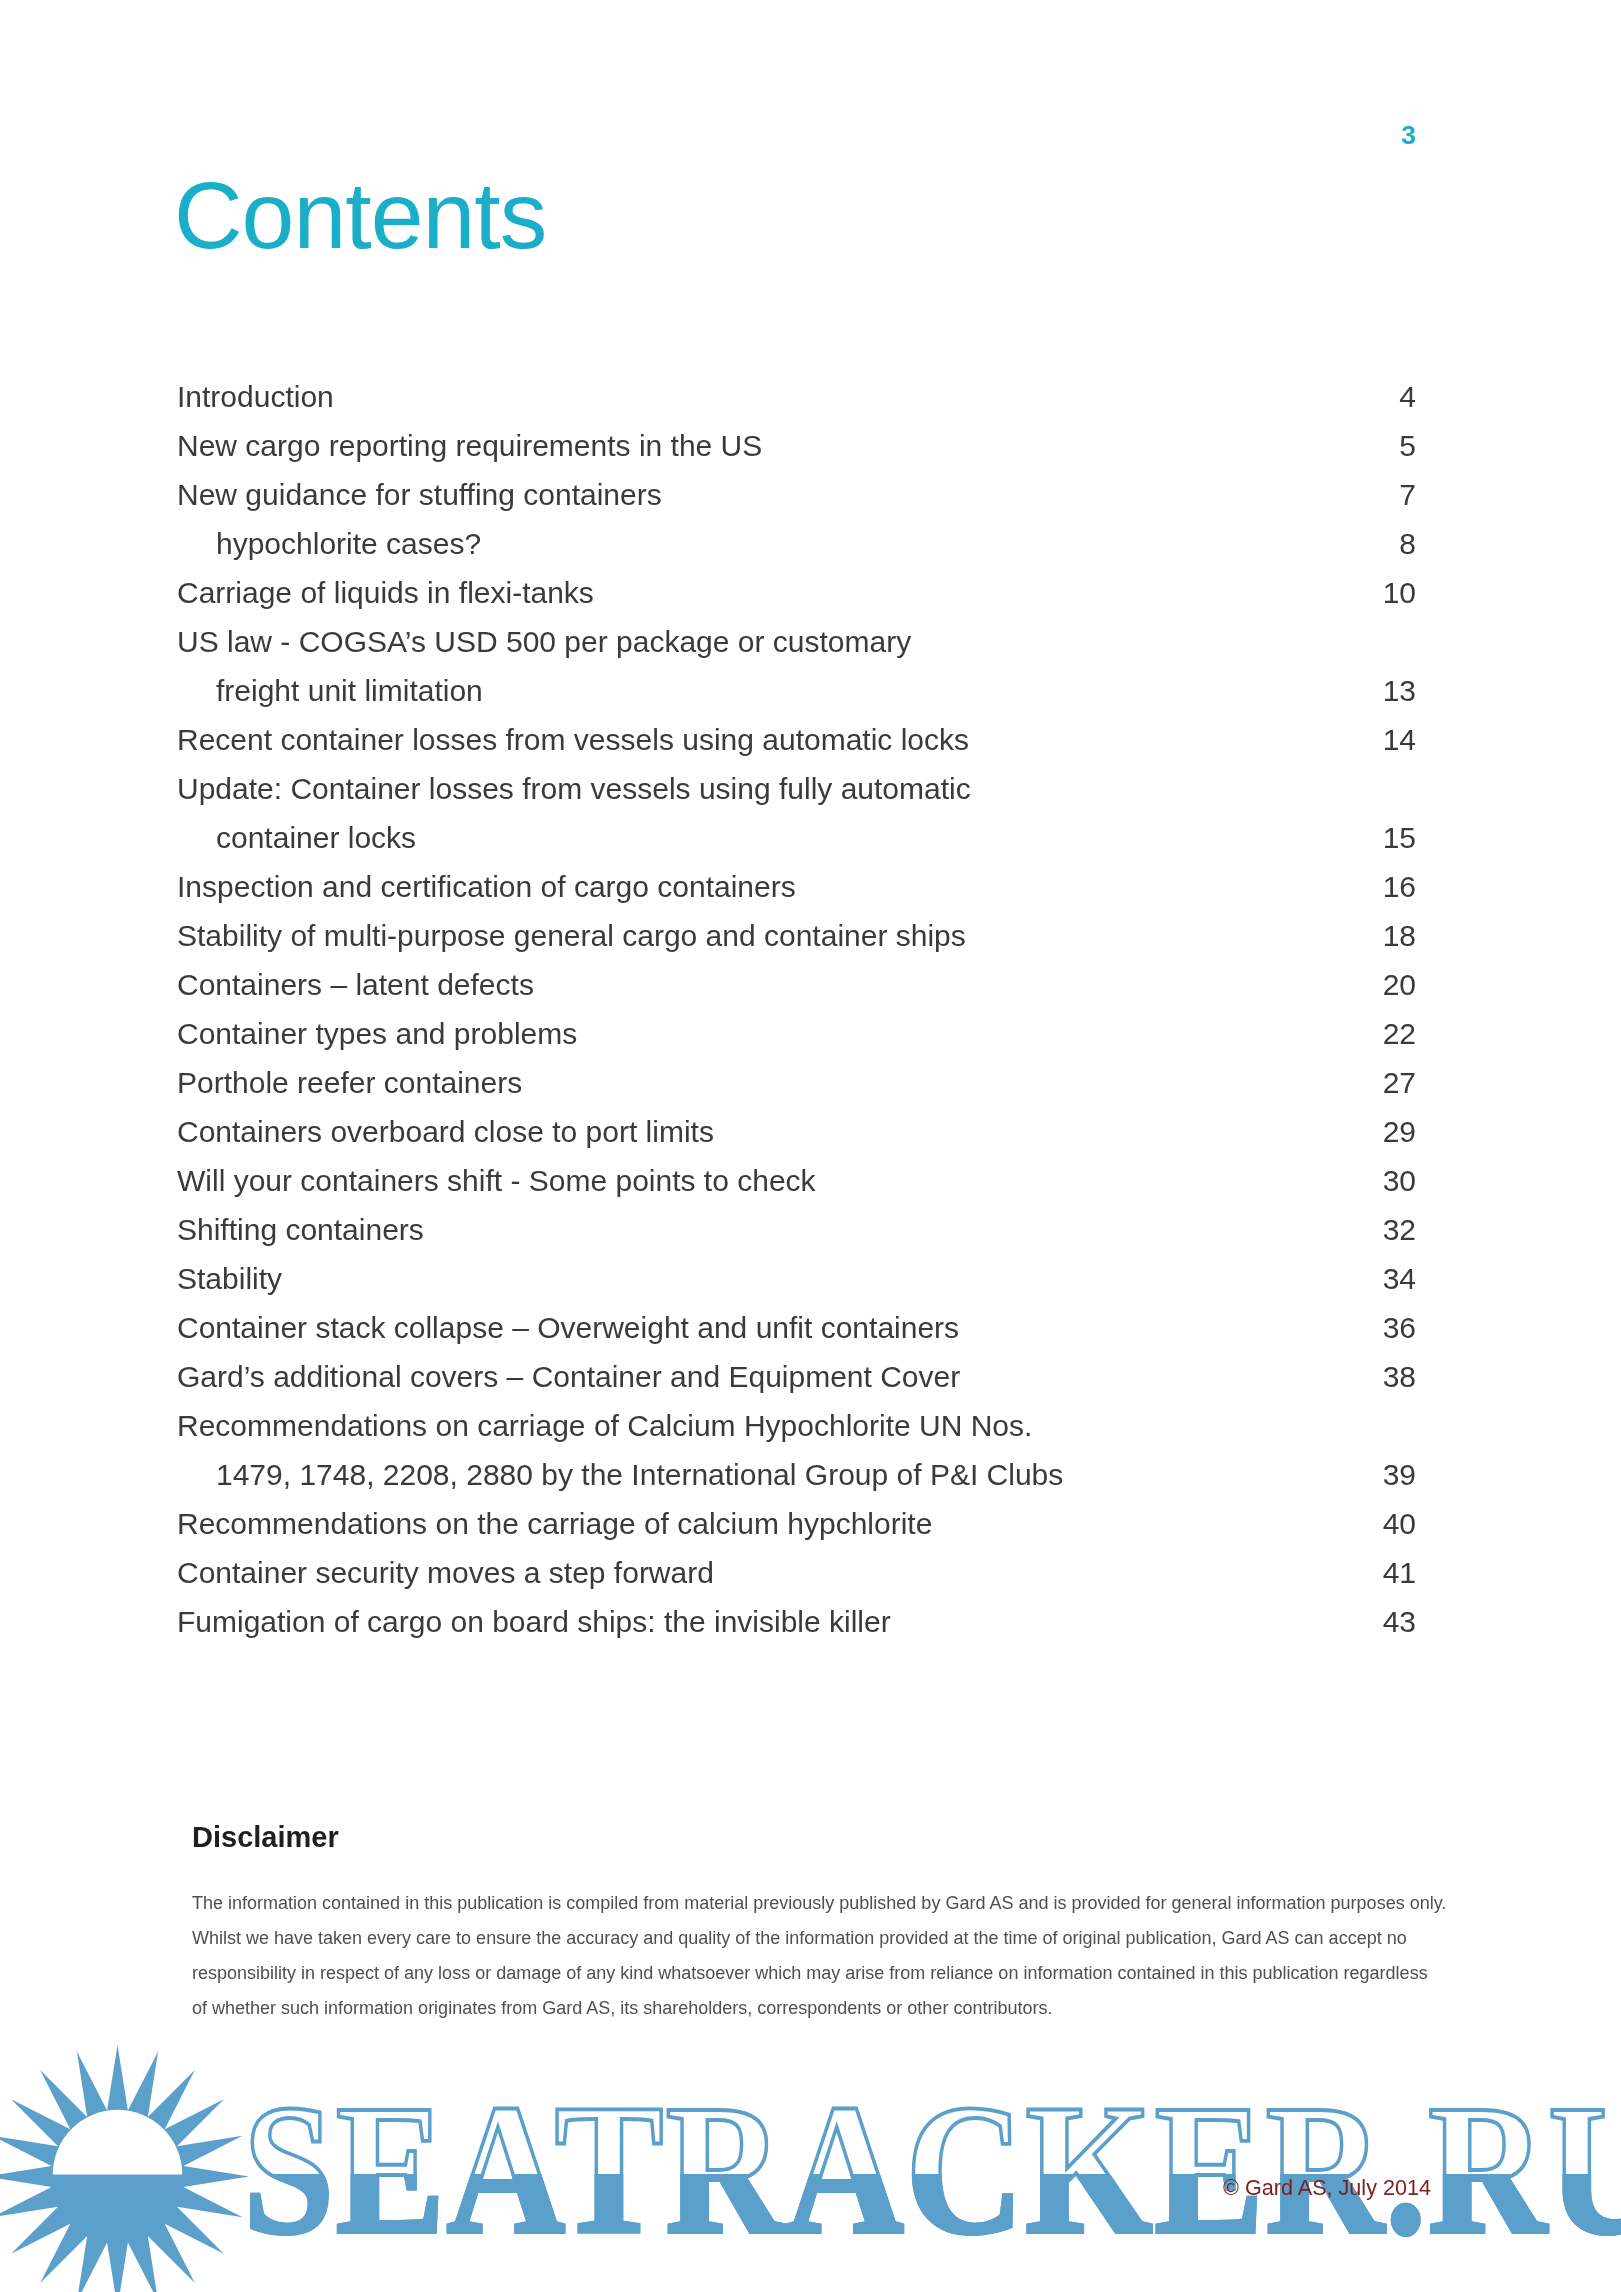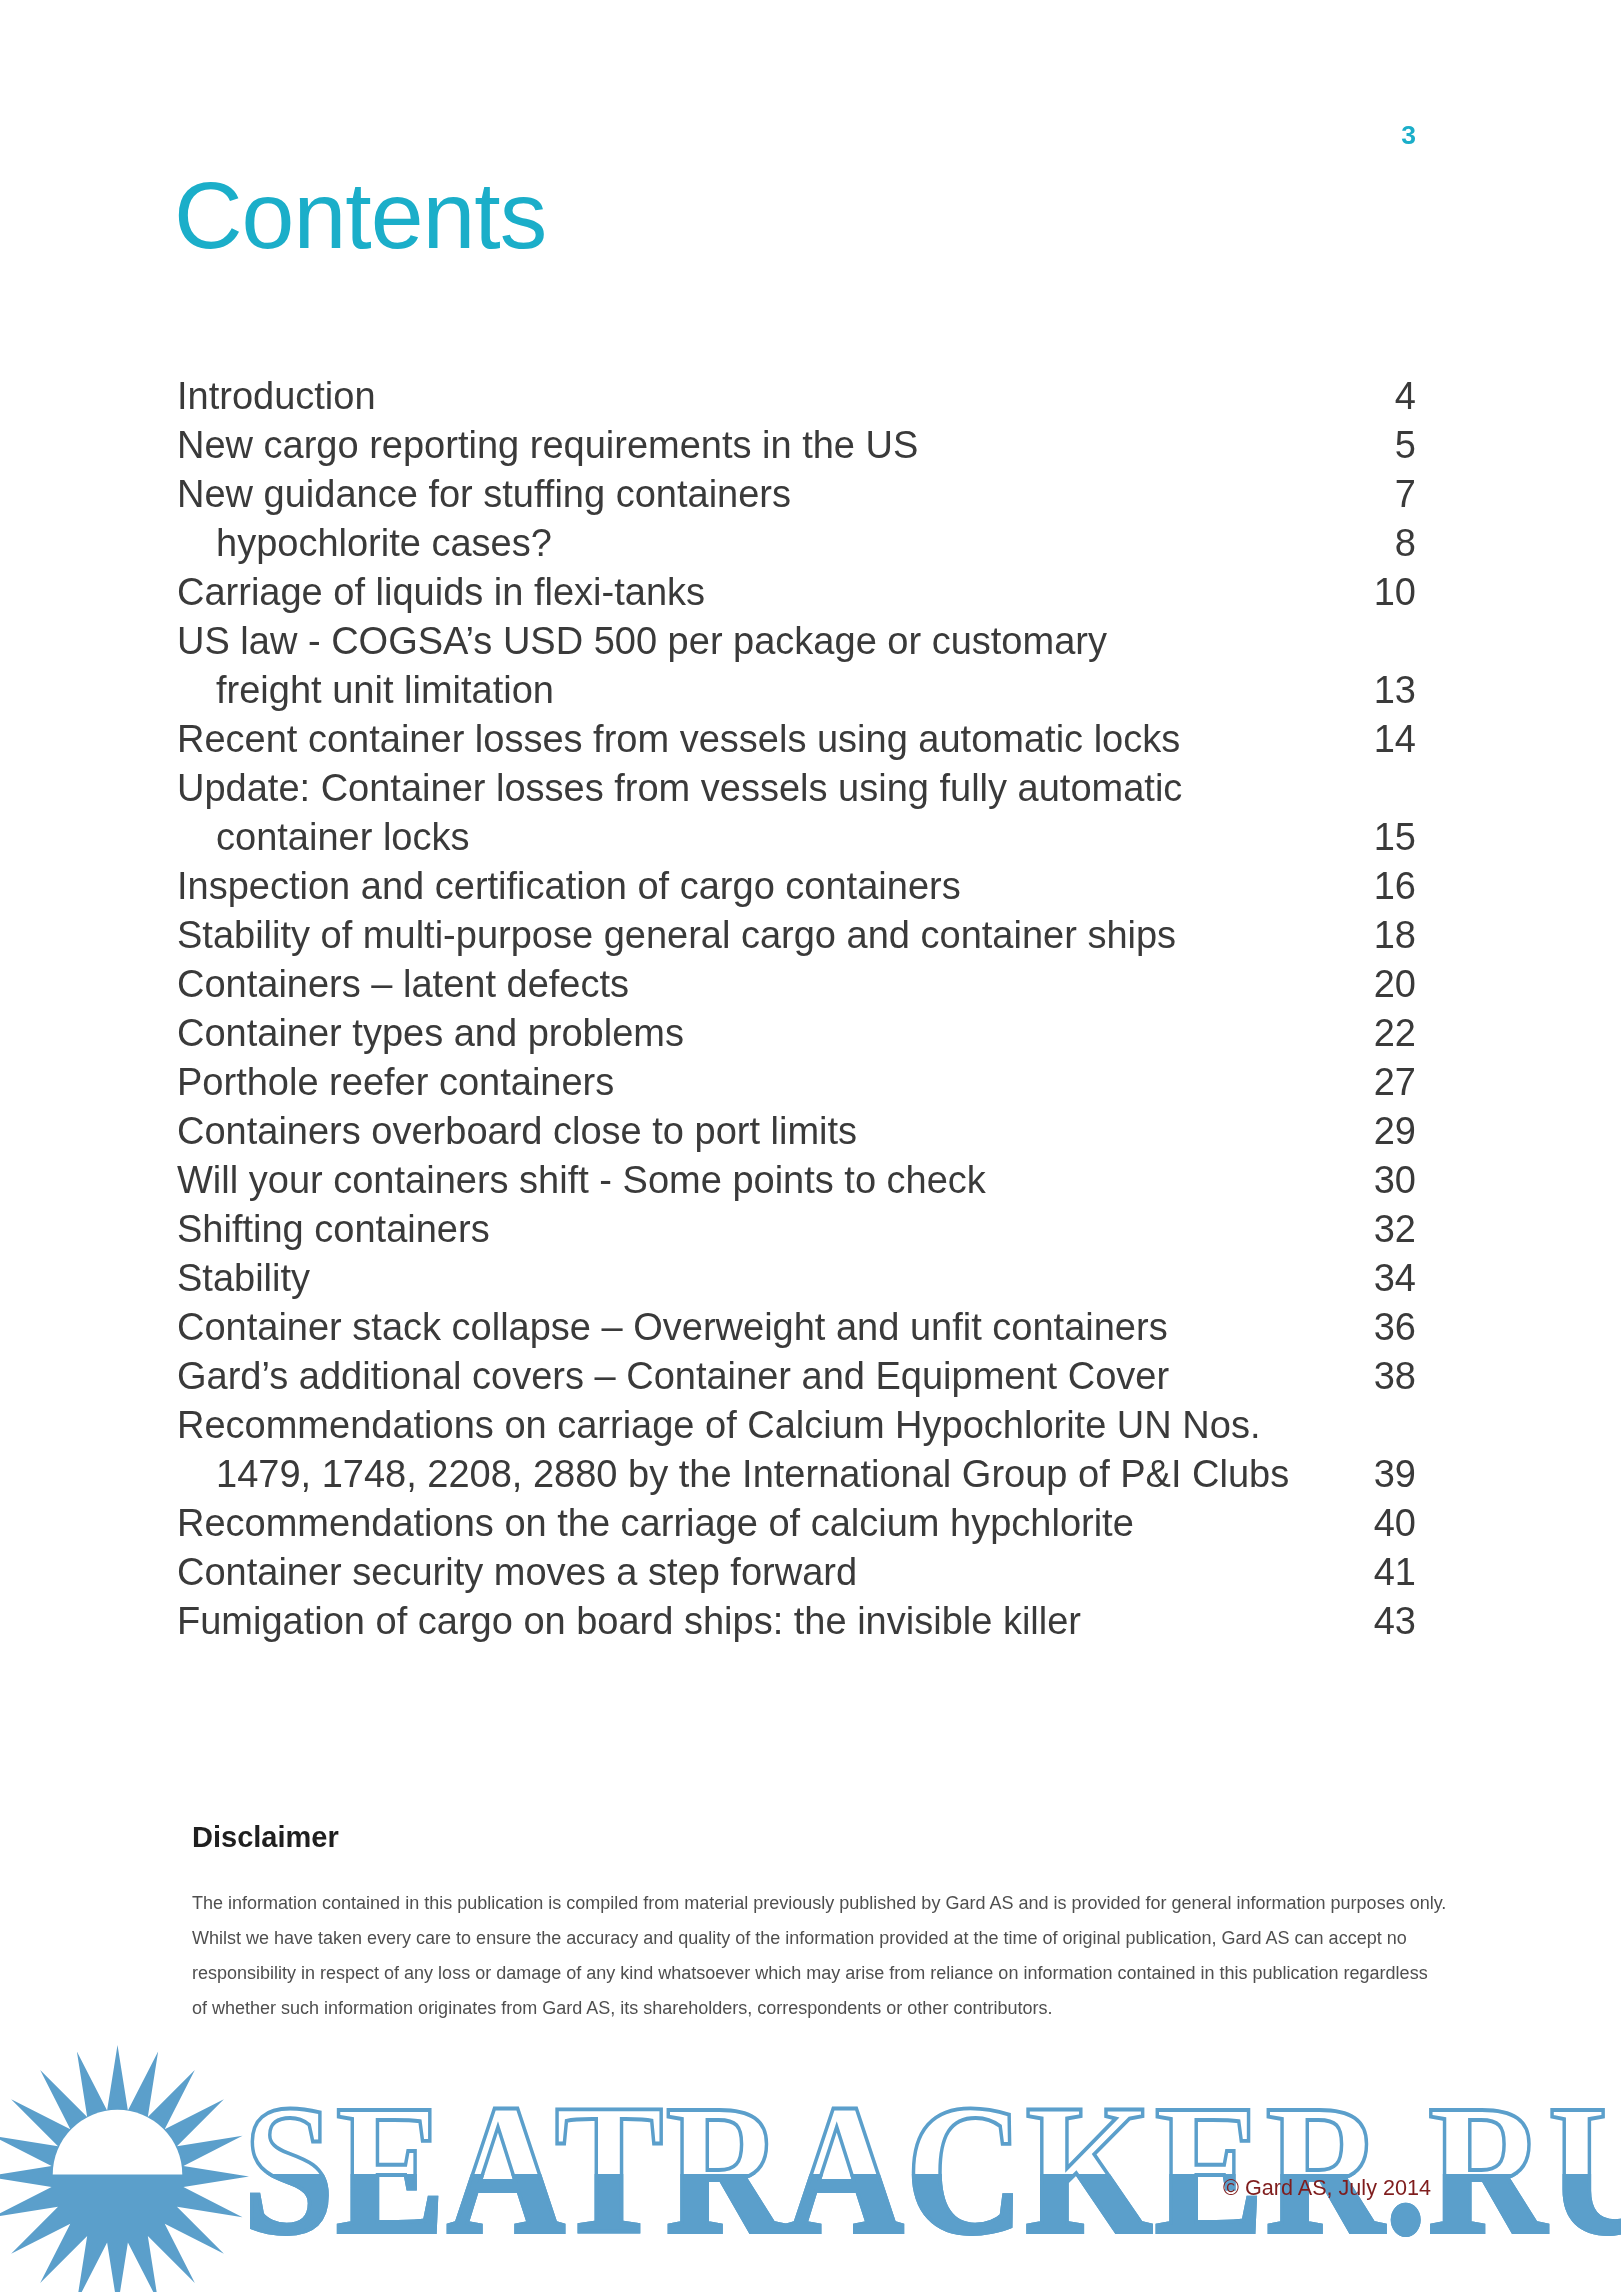--- a/index.html
+++ b/index.html
@@ -33,21 +33,21 @@
     letter-spacing: -1px;
     color: #1baec9;
     line-height: 1.1;
     z-index: 2;
   }
   .toc {
     position: absolute;
     top: 372px;
     left: 177px;
     width: 1239px;
-    font-size: 38px;
+    font-size: 30px;
     font-weight: 300;
     color: #3a3a3a;
     z-index: 2;
   }
   .toc-row {
     display: flex;
     align-items: baseline;
     height: 49px;
     line-height: 49px;
   }

